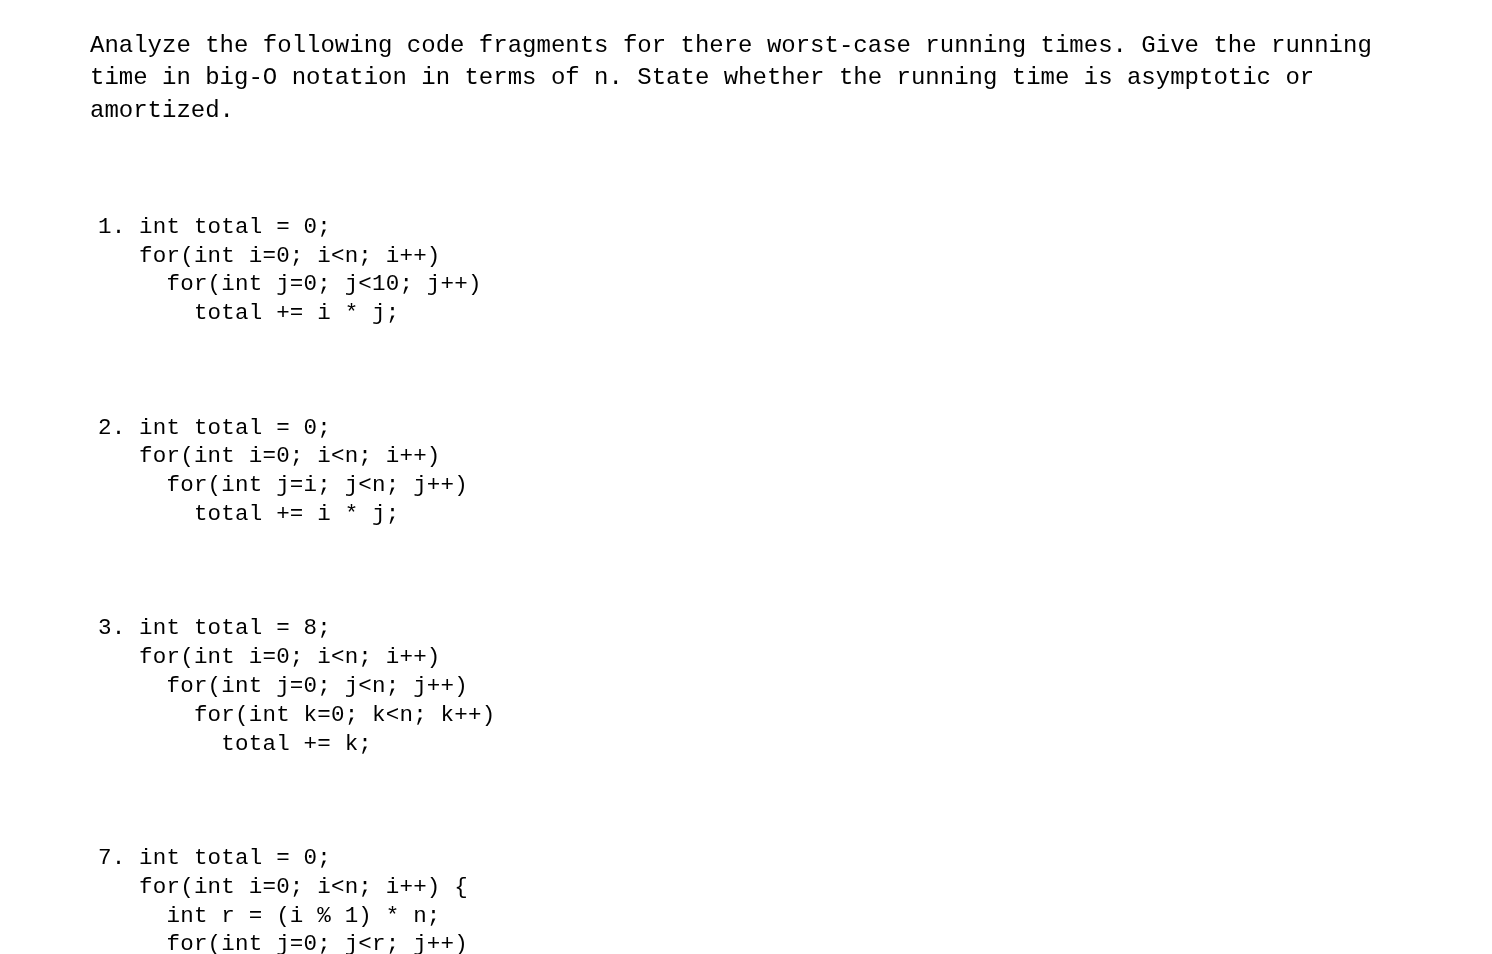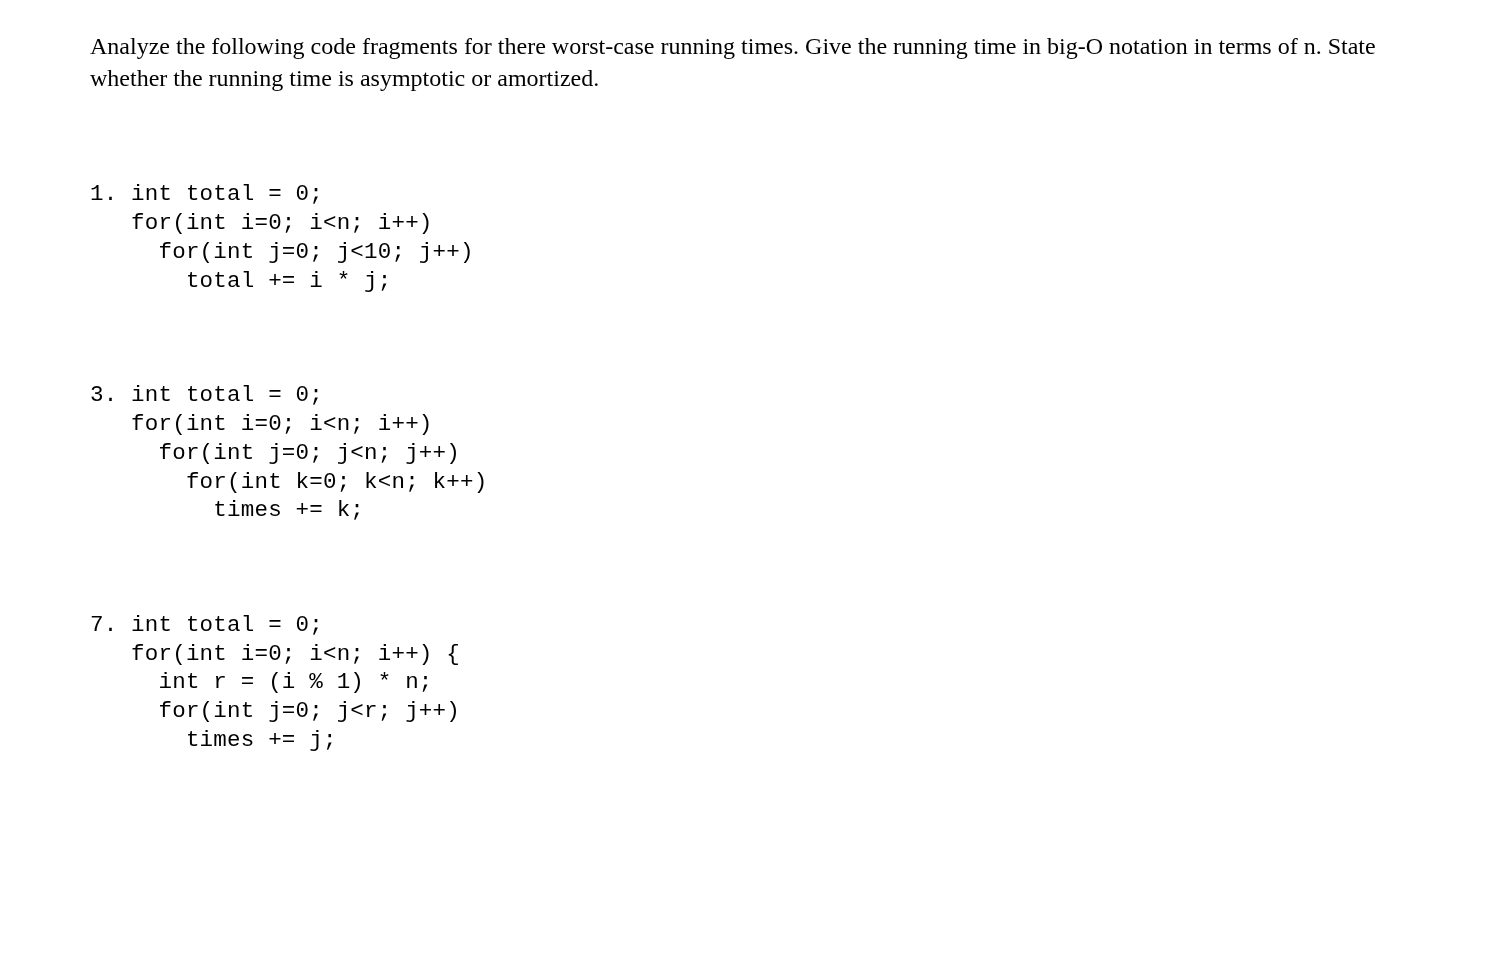--- a/index.html
+++ b/index.html
@@ -1,18 +1,19 @@
 <!DOCTYPE html>
 <html><head>
   <meta charset="utf-8">
   <style>
     * {
       margin: 0;
       padding: 0;
       box-sizing: border-box;
+      font-family: Liberation Mono, monospace;
     }
     body {
       background: #ffffff;
       padding: 30px 90px;
       font-family: Georgia, 'Times New Roman', serif;
       color: #000000;
       width: 1492px;
     }
     .intro {
       font-size: 24px;
@@ -21,40 +22,45 @@
     }
     .code-container {
       font-family: 'Courier New', Courier, monospace;
       font-size: 22.5px;
       line-height: 1.28;
       white-space: pre;
       letter-spacing: 0.2px;
     }
     .code-block {
       margin-bottom: 28px;
+      margin-left: 8px;
     }
     .code-block:last-child {
       margin-bottom: 0;
     }
   </style>
 </head>
 <body>
 
 <div class="intro">Analyze the following code fragments for there worst-case running times. Give the running time in big-O notation in terms of n. State whether the running time is asymptotic or amortized.</div>
 
 <div class="code-container">
   <div class="code-block"><span>1. int total = 0;</span>
 <span>   for(int i=0; i&lt;n; i++)</span>
 <span>     for(int j=0; j&lt;10; j++)</span>
 <span>       total += i * j;</span></div>
-  <div class="code-block"><span>3. int total = 0;</span>
+  <div class="code-block"><span>2. int total = 0;</span>
+<span>   for(int i=0; i&lt;n; i++)</span>
+<span>     for(int j=i; j&lt;n; j++)</span>
+<span>       total += i * j;</span></div>
+  <div class="code-block"><span>3. int total = 8;</span>
 <span>   for(int i=0; i&lt;n; i++)</span>
 <span>     for(int j=0; j&lt;n; j++)</span>
 <span>       for(int k=0; k&lt;n; k++)</span>
-<span>         times += k;</span></div>
+<span>         total += k;</span></div>
   <div class="code-block"><span>7. int total = 0;</span>
 <span>   for(int i=0; i&lt;n; i++) {</span>
 <span>     int r = (i % 1) * n;</span>
 <span>     for(int j=0; j&lt;r; j++)</span>
 <span>       times += j;</span>
 </div>
   
   
 </div>
 

